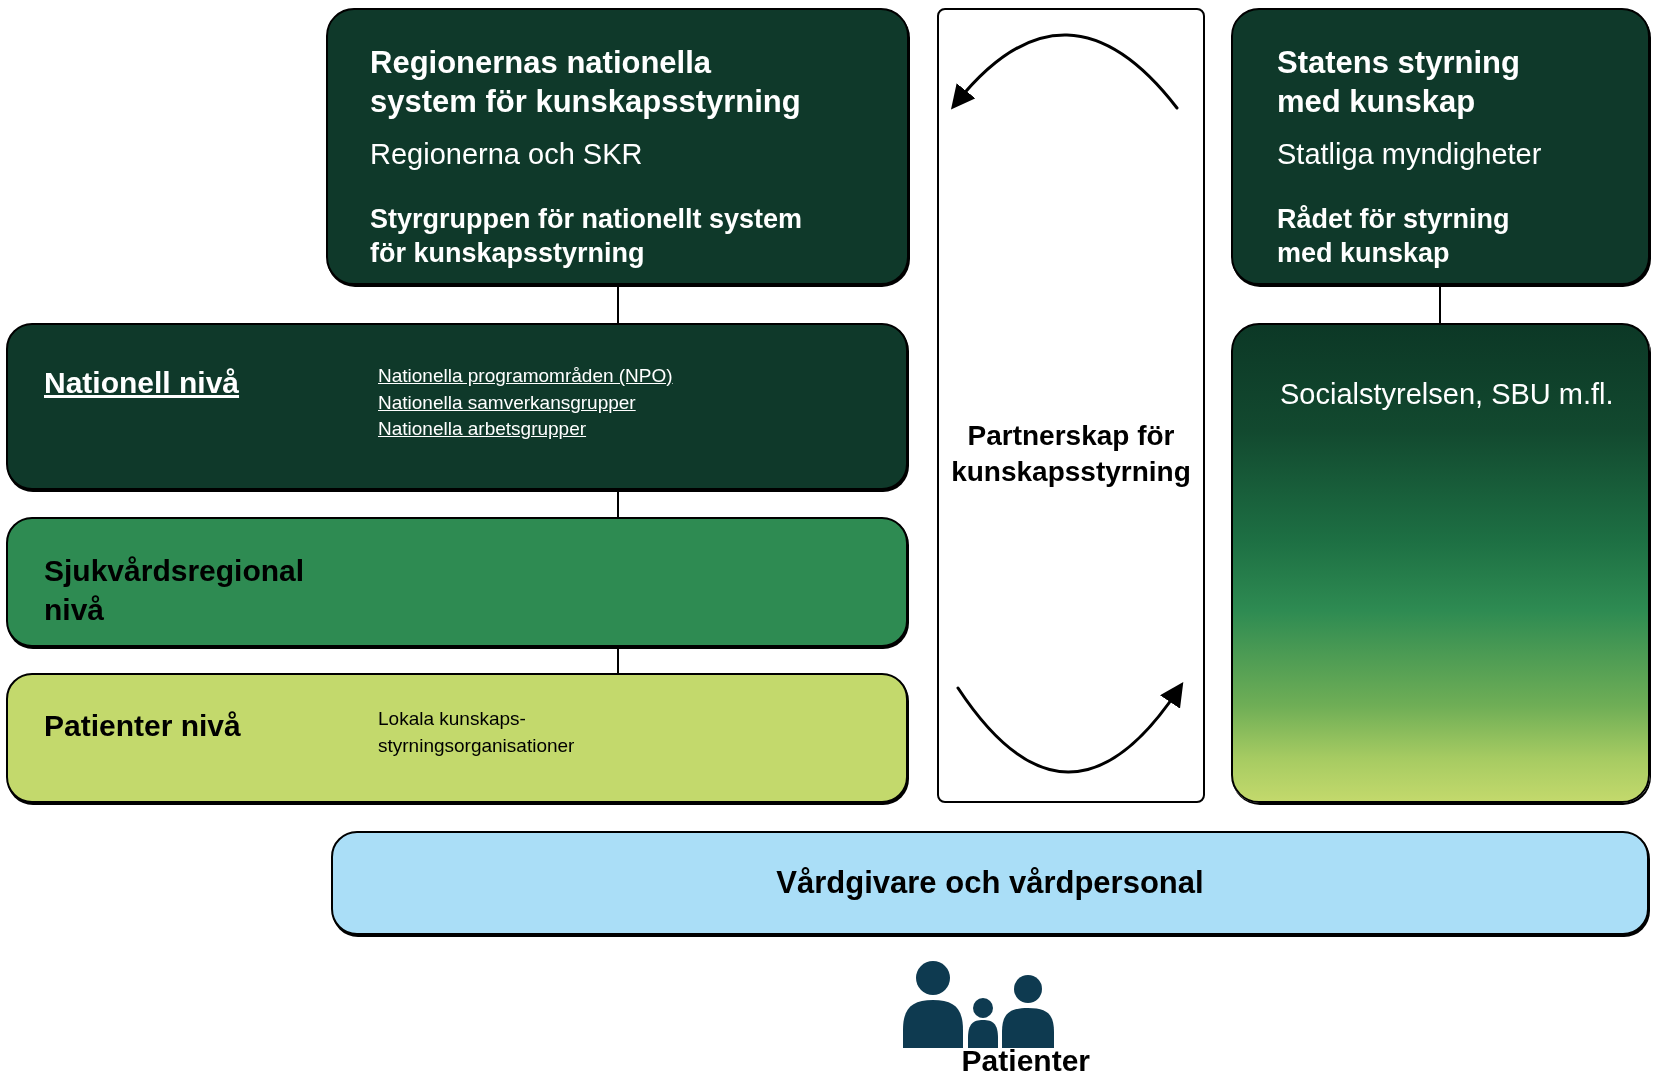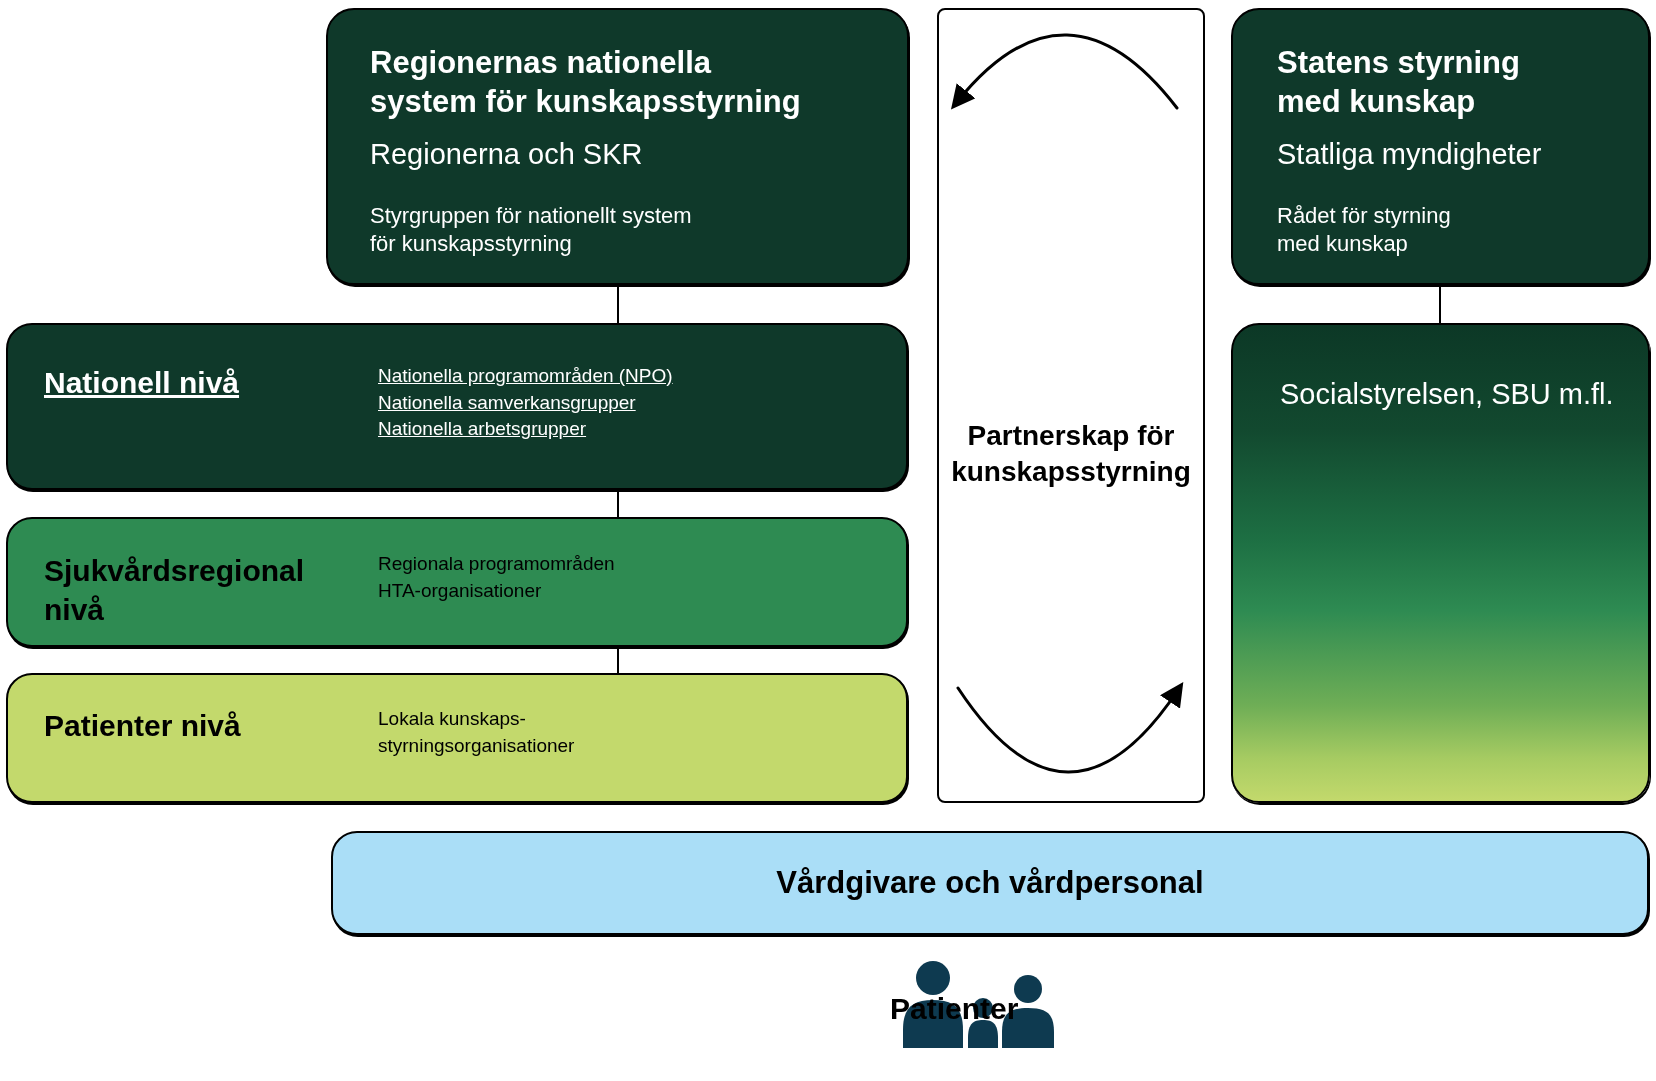--- a/index.html
+++ b/index.html
@@ -14,21 +14,21 @@
   .pre { white-space:pre-line; }
 
   
   #box-regionernas {
     left:326px; top:8px; width:583px; height:277px;
     background:#0f392a; border-radius:28px; color:#ffffff;
     padding:33px 24px 0 42px;
   }
   .box-title { font-weight:bold; font-size:31px; line-height:1.26; }
   .box-subtitle { font-size:29px; line-height:1.3; margin-top:15px; }
-  .box-body { font-size:22px; line-height:1.28; margin-top:28px; }
+  .box-body { font-size:27px; line-height:1.28; margin-top:28px;font-weight:bold; }
 
   
   #box-statens {
     left:1231px; top:8px; width:419px; height:277px;
     background:#0f392a; border-radius:28px; color:#ffffff;
     padding:33px 18px 0 44px;
   }
 
   
   #box-partnership {
@@ -84,21 +84,21 @@
   #conn-2 { left:617px;  top:490px; height:27px; }
   #conn-3 { left:617px;  top:647px; height:26px; }
   #conn-4 { left:1439px; top:285px; height:38px; }
 
   
   #arrows-overlay { position:absolute; left:0; top:0; width:1656px; height:1081px; pointer-events:none; }
 
   
   #patients-icon { position:absolute; left:900px; top:950px; width:180px; height:100px; }
   #patients-label {
-    position:absolute; left:890px; top:992px; width:200px; text-align:left;
+    position:absolute; left:890px; top:1044px; width:200px; text-align:right;
     font-weight:bold; font-size:30px; color:#000;
   }
 </style>
 </head>
 <body>
 
 <div id="stage">
 
   <div class="box" id="box-regionernas">
     <div class="box-title pre">Regionernas nationella
@@ -124,22 +124,20 @@
   <div class="level-row" id="row-nationell">
     <div class="level-label pre">Nationell nivå</div>
     <div class="level-items pre">Nationella programområden (NPO)
 Nationella samverkansgrupper
 Nationella arbetsgrupper</div>
   </div>
 
   <div class="level-row" id="row-sjukvards">
     <div class="level-label pre">Sjukvårdsregional
 nivå</div>
-    <div class="level-items pre">Regionala programområden
-HTA-organisationer</div>
   </div>
 
   <div class="level-row" id="row-regional">
     <div class="level-label pre">Patienter nivå</div>
     <div class="level-items pre">Lokala kunskaps-
 styrningsorganisationer</div>
   </div>
 
   <div class="box" id="box-gradient">
     <div id="gradient-label">Socialstyrelsen, SBU m.fl.</div>

